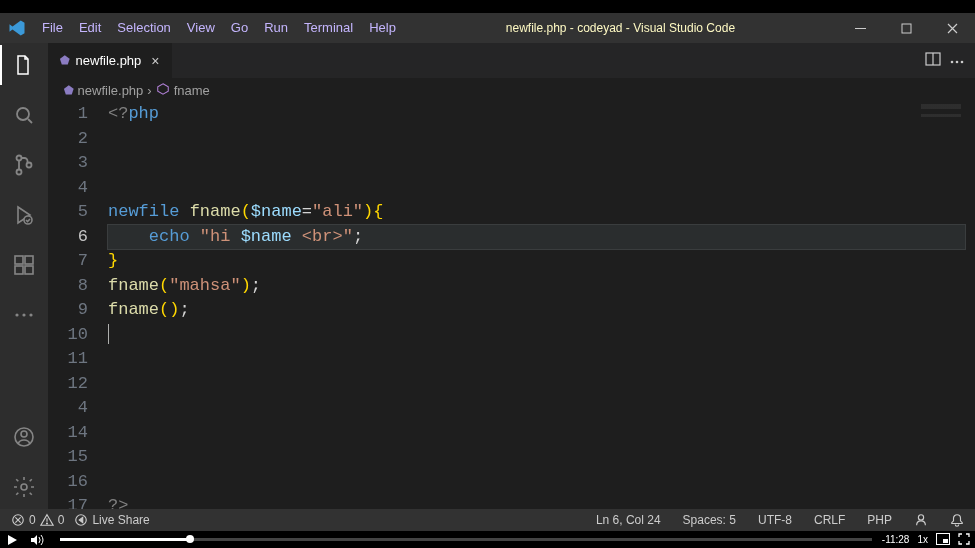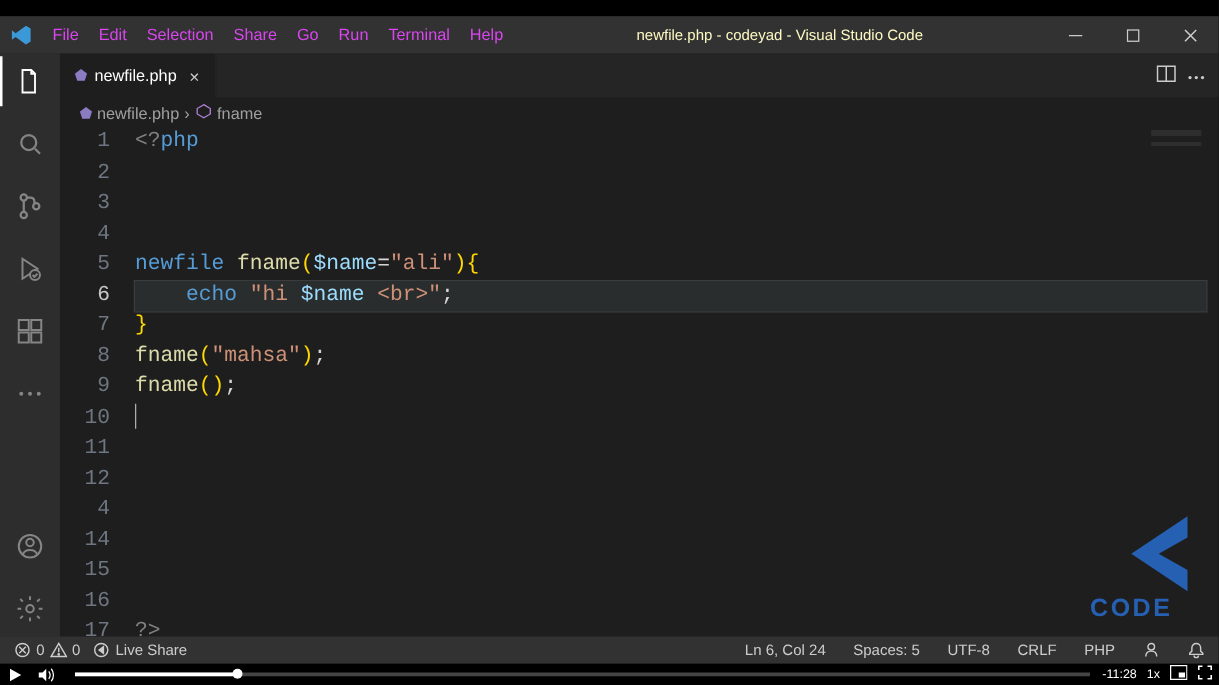--- a/index.html
+++ b/index.html
@@ -36,21 +36,21 @@
     align-items: center;
     justify-content: center;
   }
   .title-bar .menu {
     display: flex;
     align-items: center;
     height: 100%;
   }
   .menu-item {
     padding: 0 8px;
-    color: #d946ef;
+    color: #c4b5fd;
     cursor: pointer;
     font-size: 13px;
     line-height: 30px;
   }
   .title-center {
     flex: 1;
     text-align: center;
     color: #fef9c3;
     font-size: 12px;
   }
@@ -303,21 +303,21 @@
   <div class="title-bar">
     <div class="logo">
       <svg width="18" height="18" viewBox="0 0 24 24" fill="none">
         <path d="M17 2 L22 5 V19 L17 22 L6 14 L2 17 V7 L6 10 Z" fill="#3b99d8"></path>
       </svg>
     </div>
     <div class="menu" id="menu-bar">
         <div class="menu-item">File</div>
         <div class="menu-item">Edit</div>
         <div class="menu-item">Selection</div>
-        <div class="menu-item">Share</div>
+        <div class="menu-item">View</div>
         <div class="menu-item">Go</div>
         <div class="menu-item">Run</div>
         <div class="menu-item">Terminal</div>
         <div class="menu-item">Help</div>
       </div>
     <div class="title-center">newfile.php - codeyad - Visual Studio Code</div>
     <div class="win-controls">
       <div class="win-btn">
         <svg width="11" height="11">
             <rect x="0" y="5" width="11" height="1" fill="currentColor"></rect>
@@ -517,26 +517,20 @@
           </svg>
       </div>
       <div class="status-item">
         <svg width="14" height="14" viewBox="0 0 16 16" fill="none" stroke="currentColor" stroke-width="1.3">
             <path d="M8 2a4 4 0 014 4v3l2 2v1H2v-1l2-2V6a4 4 0 014-4zM6 13a2 2 0 004 0"></path>
           </svg>
       </div>
     </div>
   </div>
 
-  <div class="watermark">
-    <svg width="100" height="70" viewBox="0 0 100 70">
-      <path d="M95 5 L50 35 L95 65 L95 48 L72 35 L95 22 Z" fill="#2668c4"></path>
-    </svg>
-    <div class="wm-text">CODE</div>
-  </div>
 
 </div>
 
 <div class="player-bar">
   <div class="pctrl">
     <svg width="12" height="12" viewBox="0 0 12 12">
         <path d="M2 1l9 5-9 5z" fill="#fff"></path>
       </svg>
   </div>
   <div class="pctrl">

